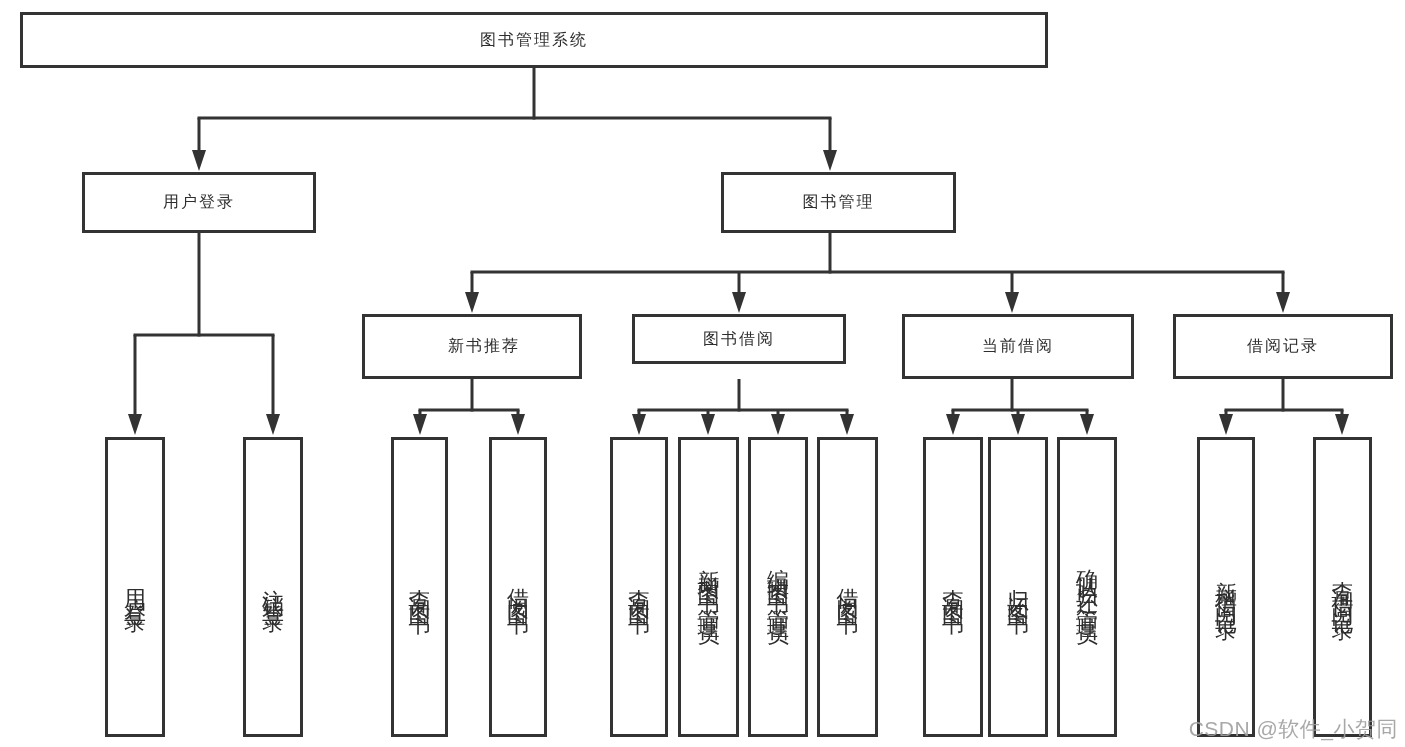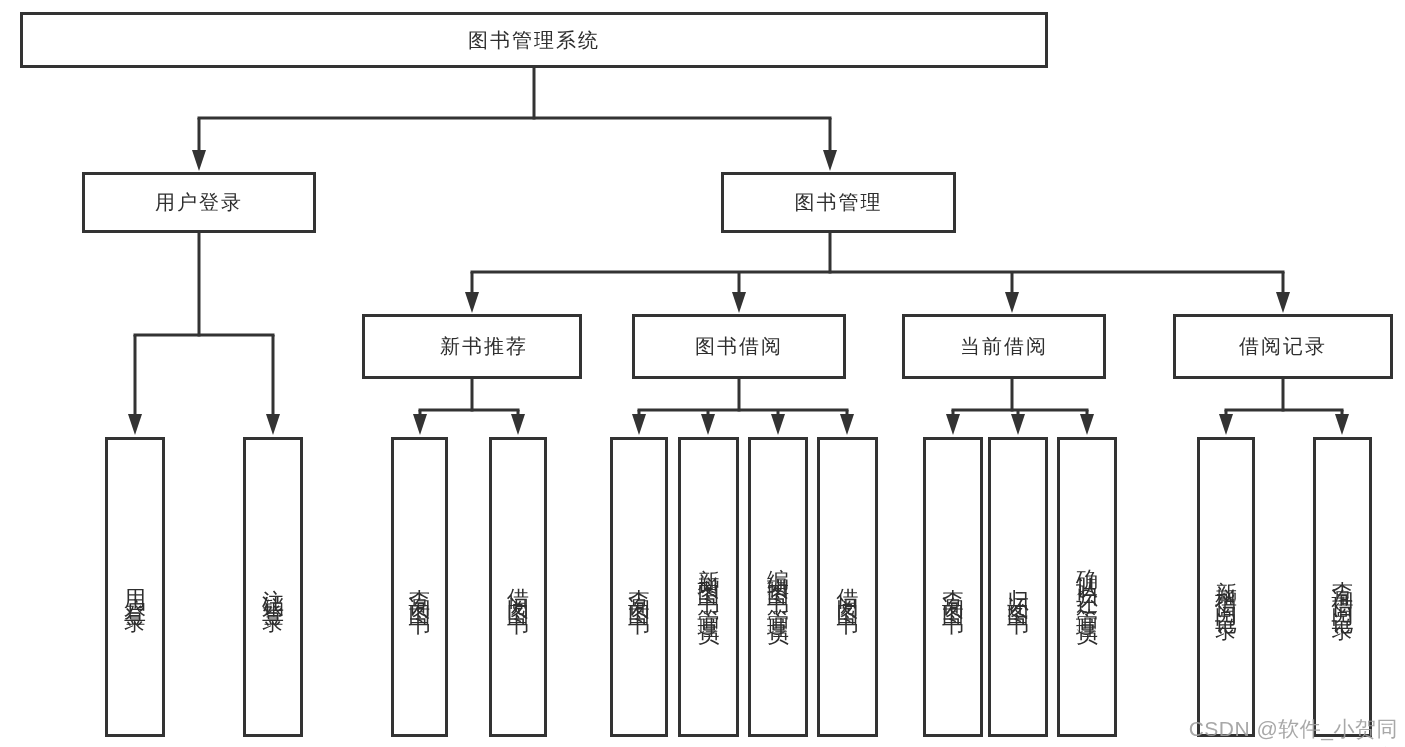--- a/index.html
+++ b/index.html
@@ -20,21 +20,21 @@
   #connectors polygon { fill: #333333; stroke: none; }
   .node {
     position: absolute;
     box-sizing: border-box;
     border: 3px solid #333333;
     background: #ffffff;
     color: #2e2e2e;
     display: flex;
     align-items: center;
     justify-content: center;
-    font-size: 20px;
+    font-size: 16px;
     letter-spacing: 2px;
     white-space: nowrap;
   }
   .vnode {
     writing-mode: vertical-rl;
     text-orientation: mixed;
     letter-spacing: 8px;
     white-space: normal;
     font-size: 22px;
   }
@@ -116,22 +116,22 @@
     <line x1="1342" y1="410" x2="1342" y2="419"></line>
     <polygon points="1342,435 1335,414 1349,414"></polygon>
   </svg>
 
   <div class="node" style="left:20px; top:12px; width:1028px; height:56px;">图书管理系统</div>
 
   <div class="node" style="left:82px; top:172px; width:234px; height:61px;">用户登录</div>
   <div class="node" style="left:712px; top:172px; width:235px; height:61px;margin-left:9px;">图书管理</div>
 
   <div class="node" style="left:362px; top:314px; width:220px; height:65px;padding-left:24px;">新书推荐</div>
-  <div class="node" style="left:632px; top:314px; width:214px; height:65px;">图书借阅</div>
-  <div class="node" style="left:902px; top:314px; width:204px; height:65px;">当前借阅</div>
+  <div class="node" style="left:632px; top:314px; width:214px; height:50px;">图书借阅</div>
+  <div class="node" style="left:902px; top:314px; width:232px; height:65px;">当前借阅</div>
   <div class="node" style="left:1173px; top:314px; width:220px; height:65px;">借阅记录</div>
 
   <div class="node vnode" style="left:105px; top:437px; width:60px; height:300px;">用户登录</div>
   <div class="node vnode" style="left:243px; top:437px; width:60px; height:300px;">注销登录</div>
 
   <div class="node vnode" style="left:391px; top:437px; width:57px; height:300px;">查询图书</div>
   <div class="node vnode" style="left:489px; top:437px; width:58px; height:300px;">借阅图书</div>
 
   <div class="node vnode" style="left:610px; top:437px; width:58px; height:300px;">查询图书</div>
   <div class="node vnode" style="left:678px; top:437px; width:61px; height:300px;">新增图书（管理员）</div>

